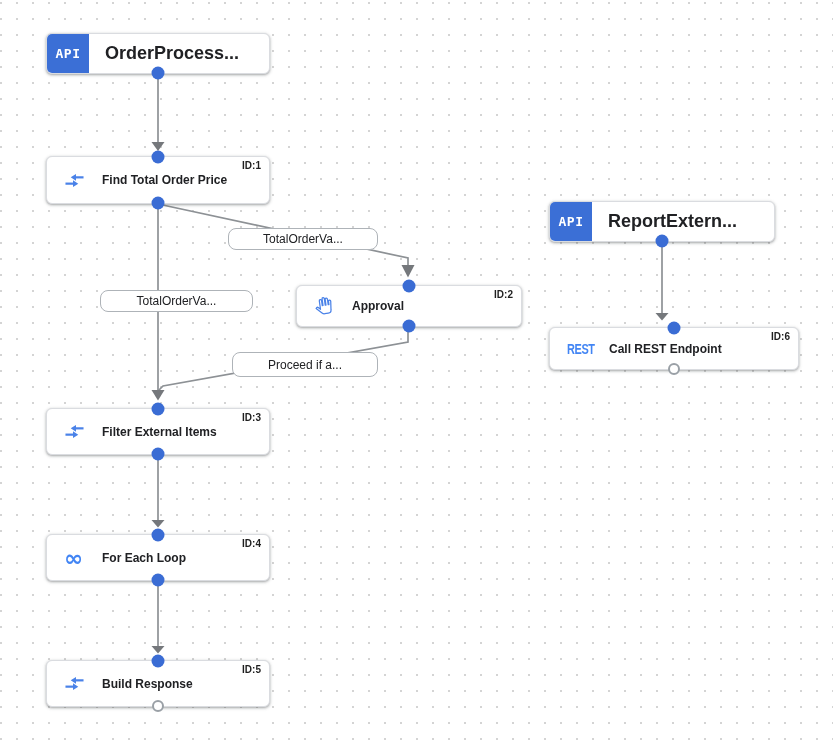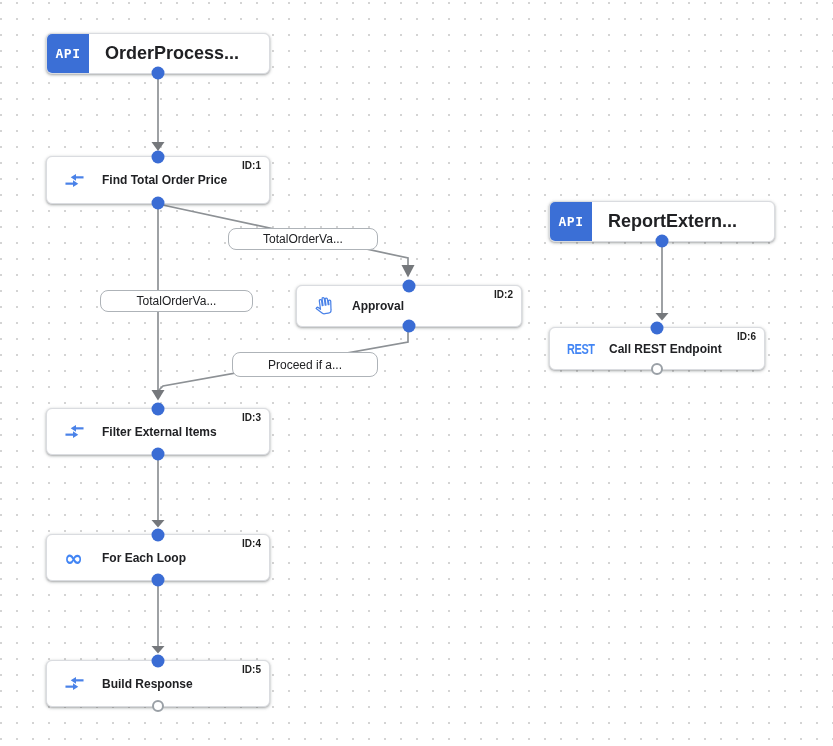--- a/index.html
+++ b/index.html
@@ -198,21 +198,21 @@
   </div>
 
   <div class="node trigger-node" style="left:549px;top:201px;width:226px;height:41px;">
     <div class="api-badge">
       <span>API</span>
     </div>
     <div class="trigger-label">ReportExtern...</div>
     <div class="port port-bottom"></div>
   </div>
 
-  <div class="node task-node" style="left:549px;top:327px;width:216px;height:43px;">
+  <div class="node task-node" style="left:549px;top:327px;width:250px;height:43px;">
     <span class="node-id">ID:6</span>
     <div class="task-icon" style="width:38px;">
       <span class="rest-glyph">REST</span>
     </div>
     <span class="node-title" style="margin-left:4px;">Call REST Endpoint</span>
     <div class="port port-top"></div>
     <div class="port port-bottom port-open"></div>
   </div>
 
 </div>

